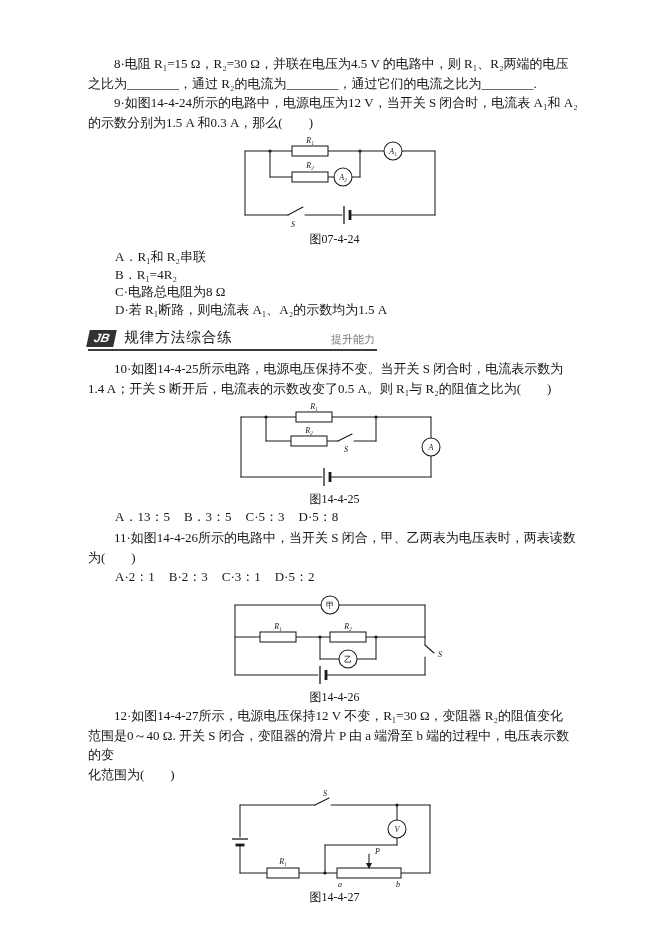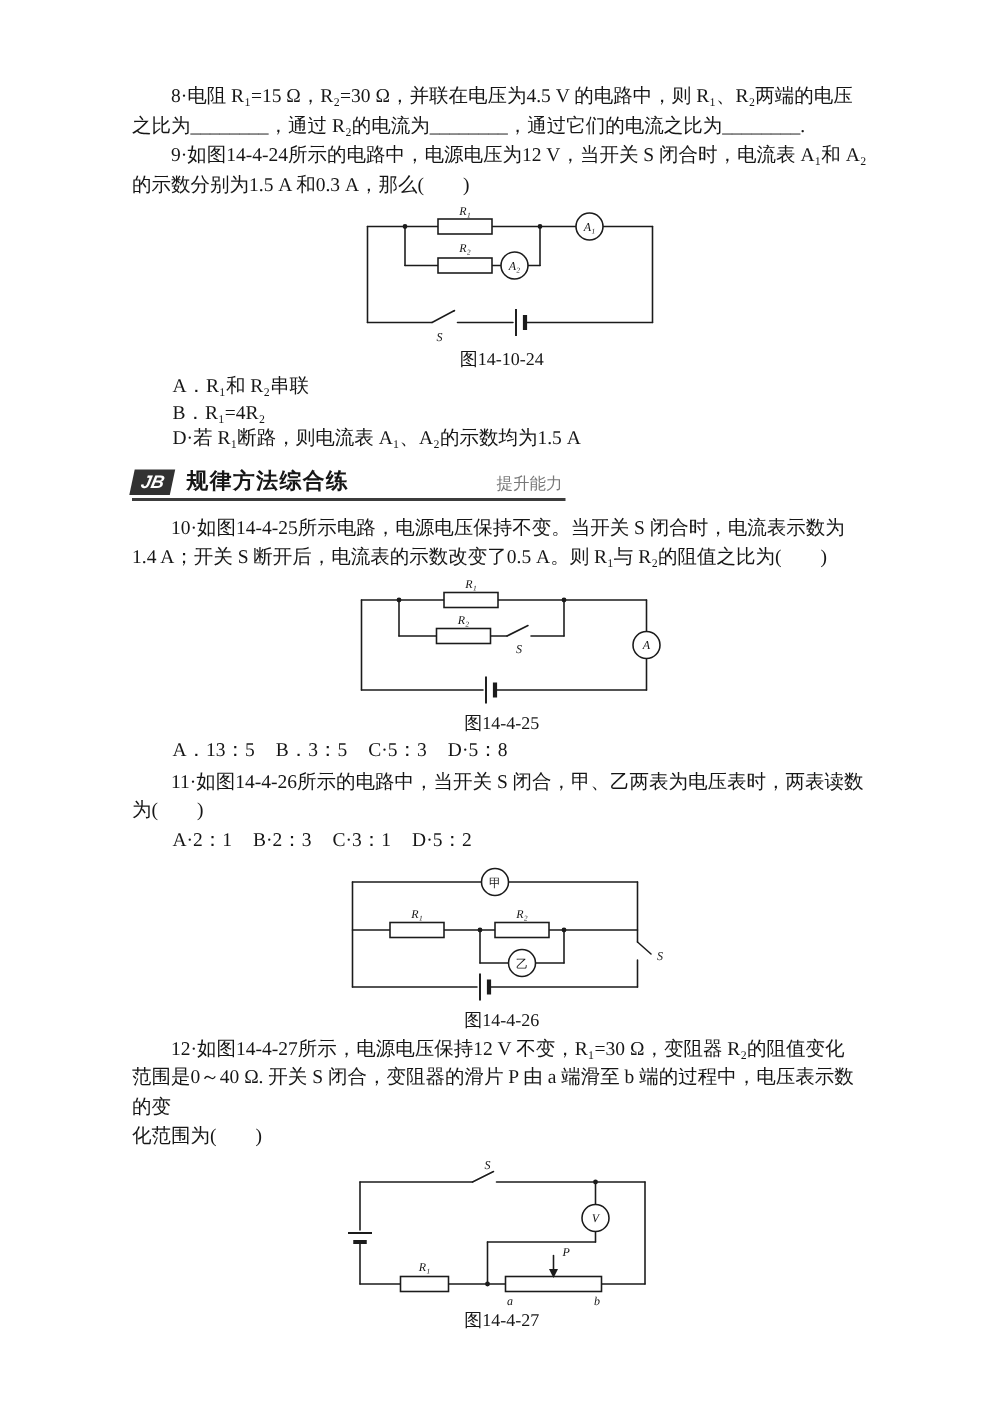--- a/index.html
+++ b/index.html
@@ -13,21 +13,21 @@
   .figure{text-align:center;margin:3px 0 1px}
   .figure svg{display:inline-block;vertical-align:top}
   .fig-caption{font-size:12px;line-height:16px}
   .opts-row{padding-left:27px;line-height:18px;display:flex;margin:1px 0 2px}
   .opts-row .opt{margin-right:14px}
   .banner{display:flex;align-items:flex-end;gap:9px;width:289px;
           border-bottom:2px solid #3c3c3c;padding-bottom:2px;margin:10px 0 8px}
   .banner-logo{background:#323232;color:#fff;font-weight:bold;font-style:italic;
           padding:1px 6px 2px;transform:skewX(-12deg);font-size:12px;
           font-family:"Liberation Sans","DejaVu Sans",sans-serif}
-  .banner-title{font-weight:bold;font-size:14.5px;letter-spacing:1px;
+  .banner-title{font-weight:normal;font-size:14.5px;letter-spacing:1px;
           font-family:"Liberation Sans","DejaVu Sans",sans-serif}
   .banner-subtitle{margin-left:auto;color:#787878;font-size:11px;padding-right:2px}
   svg .wire{stroke:#1b1b1b;stroke-width:1.05;fill:none;stroke-linecap:round}
   svg rect{fill:#fff;stroke:#1b1b1b;stroke-width:1.05}
   svg circle.meter{fill:#fff;stroke:#1b1b1b;stroke-width:1.05}
   svg circle.dot{fill:#1b1b1b;stroke:none}
   svg line.batt-long{stroke:#1b1b1b;stroke-width:1.3}
   svg line.batt-short{stroke:#1b1b1b;stroke-width:2.8}
   svg text{font-family:"Liberation Serif","DejaVu Serif",serif;font-size:8px;fill:#161616}
   svg text.it{font-style:italic}
@@ -72,26 +72,27 @@
         <line class="batt-long" x1="114" y1="71" x2="114" y2="89"></line>
         <line class="batt-short" x1="120" y1="75" x2="120" y2="85"></line>
         <circle class="dot" cx="40" cy="16" r="1.6"></circle>
         <circle class="dot" cx="130" cy="16" r="1.6"></circle>
         <text class="it" x="80" y="8" text-anchor="middle">R₁</text>
         <text class="it" x="80" y="33" text-anchor="middle">R₂</text>
         <text class="it" x="163" y="18.8" text-anchor="middle" font-size="7">A₁</text>
         <text class="it" x="113" y="44.8" text-anchor="middle" font-size="7">A₂</text>
         <text class="it" x="63" y="92" text-anchor="middle">S</text>
       </svg>
-      <div class="fig-caption">图14-10-24</div>
+      <div class="fig-caption">图07-4-24</div>
     </div>
 
     <div>
       <div class="opt-line">A．R₁和 R₂串联</div>
       <div class="opt-line">B．R₁=4R₂</div>
+      <div class="opt-line">C·电路总电阻为8 Ω</div>
       <div class="opt-line">D·若 R₁断路，则电流表 A₁、A₂的示数均为1.5 A</div>
     </div>
   </section>
 
   <div class="banner">
     <span class="banner-logo">JB</span>
     <span class="banner-title">规律方法综合练</span>
     <span class="banner-subtitle">提升能力</span>
   </div>
 

